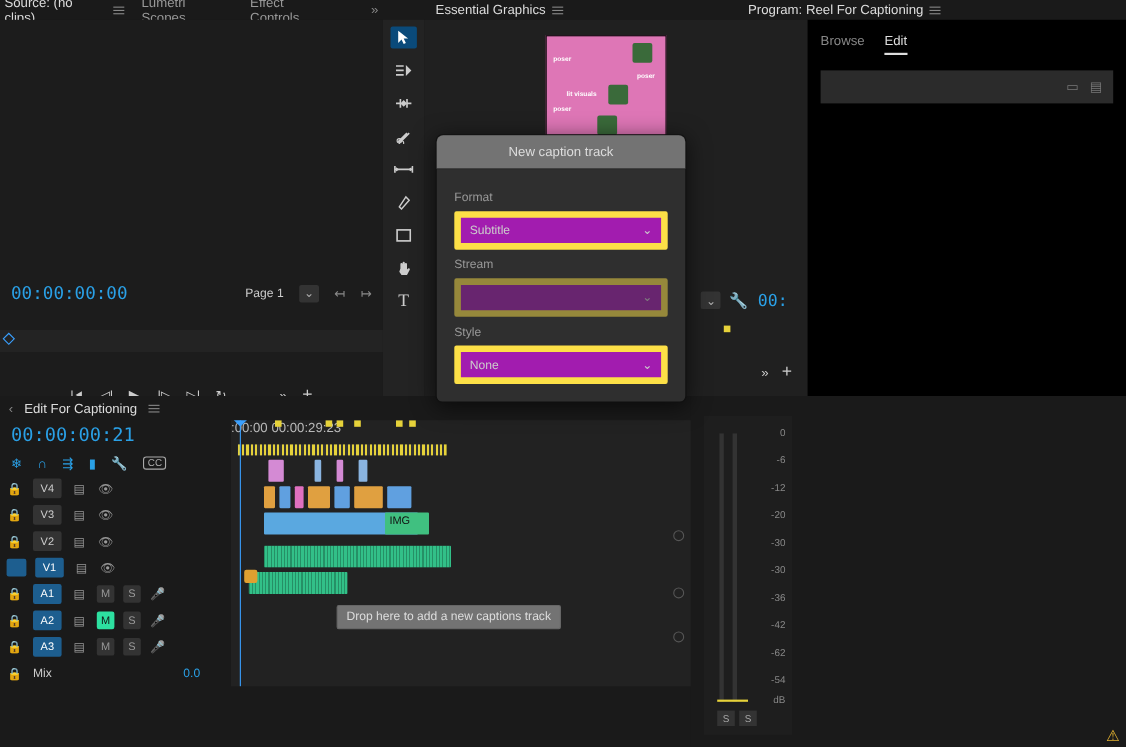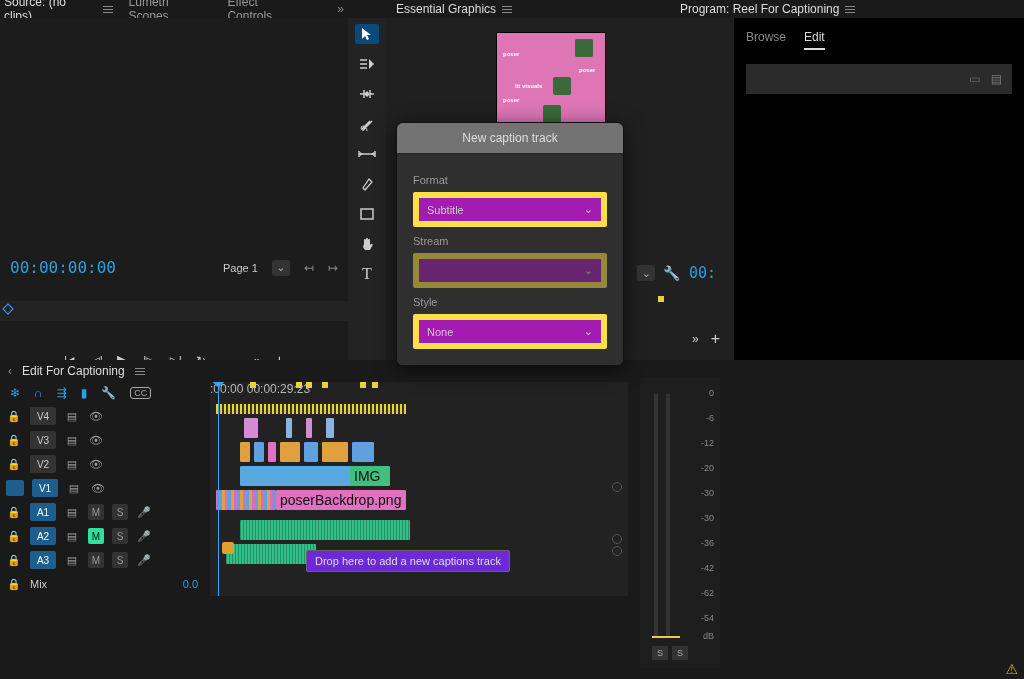--- a/index.html
+++ b/index.html
@@ -42,25 +42,25 @@
   .track { display: flex; align-items: center; height: 24px; padding-left: 6px; gap: 8px; }
   .trklbl { width: 26px; height: 18px; background: #333; color: #ccc; font-size: 10px; display: flex; align-items: center; justify-content: center; border-radius: 2px; }
   .trklbl.sel { background: #1d5e8f; color: #fff; }
   .trkicon { width: 16px; text-align: center; color: #999; font-size: 11px; }
   .msbtn { width: 16px; height: 16px; background: #333; color: #999; font-size: 10px; display: flex; align-items: center; justify-content: center; border-radius: 2px; }
   .msbtn.on { background: #2de0a0; color: #111; }
 
   .tracks-left { width: 210px; }
   .tracks-right { flex: 1; background: #222; position: relative; overflow: hidden; }
   .clip { position: absolute; height: 20px; border-radius: 1px; }
-  .cliplabel { position: absolute; font-size: 14px; color: #111; left: 4px; top: 2px; white-space: nowrap; }
+  .cliplabel { position: absolute; font-size: 10px; color: #111; left: 4px; top: 2px; white-space: nowrap; }
   .playhead { position: absolute; top: 0; bottom: 0; width: 1px; background: #3aa0ff; }
   .playhead::before { content:''; position:absolute; top:-5px; left:-4px; width:9px; height:9px; background:#3aa0ff; transform:rotate(45deg);}
 
-  .tooltip { position: absolute; background: #6d28d9; color: #ddd; font-size: 11px; padding: 4px 8px; border: 1px solid #666; border-radius: 2px; }
+  .tooltip { position: absolute; background: #737373; color: #ddd; font-size: 11px; padding: 4px 8px; border: 1px solid #666; border-radius: 2px; }
 
   
   .meter { position: absolute; left: 640px; top: 378px; width: 80px; height: 290px; background: #1e1e1e; }
   .meterscale { position: absolute; right: 6px; top: 10px; bottom: 30px; width: 40px; }
   .meterscale .mtick { position: absolute; right: 0; font-size: 9px; color: #888; }
   .meterbar { position: absolute; bottom: 30px; width: 4px; background: #333; top: 16px; }
   .sbox { position:absolute; bottom:8px; width:16px; height:14px; background:#333; font-size:9px; color:#aaa; display:flex; align-items:center; justify-content:center; }
 
   
   .eg-tabs { display: flex; gap: 18px; margin-top: 12px; font-size: 12px; }
@@ -251,20 +251,23 @@
     <span style="color:#888;">‹</span>
     <span style="color:#ddd;">Edit For Captioning</span>
     <span class="menuburger">
         <span></span>
         <span></span>
         <span></span>
       </span>
   </div>
   <div class="row">
     <div class="tracks-left">
+      <div style="padding:4px 10px;">
+        <span class="tc-blue" style="font-size:17px;">00:00:00:21</span>
+      </div>
       <div class="timeline-tools">
         <span class="ttool">❄</span>
         <span class="ttool">∩</span>
         <span class="ttool">⇶</span>
         <span class="ttool">▮</span>
         <span style="color:#aaa;">🔧</span>
         <span style="border:1px solid #aaa;border-radius:3px;padding:0 3px;font-size:9px;color:#aaa;">CC</span>
       </div>
 
       <div class="track">
@@ -313,21 +316,21 @@
           <span class="trklbl sel">A3</span>
           <span class="trkicon">▤</span>
           <span class="msbtn">M</span>
           <span class="msbtn">S</span>
           <span class="trkicon">🎤</span>
         </div>
       <div class="track">
           <span class="trkicon">🔒</span>
           <span style="color:#ccc;font-size:11px;">Mix</span>
           <div style="flex:1"></div>
-          <span style="color:#2aa0e6;font-size:11px;margin-right:12px;">0.0</span>
+          <span style="color:#2aa0e6;font-size:11px;margin-right:28px;">0.0</span>
         </div>
     </div>
     <div class="tracks-right">
 
       <div style="height:22px;position:relative;">
         <span class="ticklbl" style="left:10px;">:00:00</span>
         <span class="ticklbl" style="left:94px;">00:00:29:23</span>
         <div class="yellowmark" style="top:0;left:40px;"></div>
         <div class="yellowmark" style="top:0;left:86px;"></div>
         <div class="yellowmark" style="top:0;left:96px;"></div>
@@ -354,26 +357,20 @@
         <div class="clip" style="left:142px;width:22px;top:2px;background:#60a0e0;"></div>
       </div>
 
       <div style="height:24px;position:relative;">
         <div class="clip" style="left:30px;width:140px;top:2px;background:#5aa8e0;"></div>
         <div class="clip" style="left:140px;width:40px;top:2px;background:#40c080;">
             <span class="cliplabel">IMG</span>
           </div>
       </div>
 
-      <div style="height:24px;position:relative;">
-        <div class="clip" style="left:6px;width:60px;top:2px;background:repeating-linear-gradient(90deg,#d070c0 0 3px,#60a0e0 3px 6px,#e0a040 6px 9px);"></div>
-        <div class="clip" style="left:66px;width:130px;top:2px;background:#e070c0;">
-            <span class="cliplabel">poserBackdrop.png</span>
-          </div>
-      </div>
       <div style="height:6px;"></div>
 
       <div style="height:24px;position:relative;">
         <div class="clip" style="left:30px;width:170px;top:2px;background:#32c088;background-image:repeating-linear-gradient(90deg,rgba(0,0,0,.25) 0 1px,transparent 1px 3px);"></div>
       </div>
 
       <div style="height:24px;position:relative;">
         <div class="clip" style="left:16px;width:90px;top:2px;background:#32c088;background-image:repeating-linear-gradient(90deg,rgba(0,0,0,.25) 0 1px,transparent 1px 3px);"></div>
         <div style="position:absolute;left:12px;top:0;width:12px;height:12px;background:#e0a030;border-radius:2px;"></div>
       </div>

